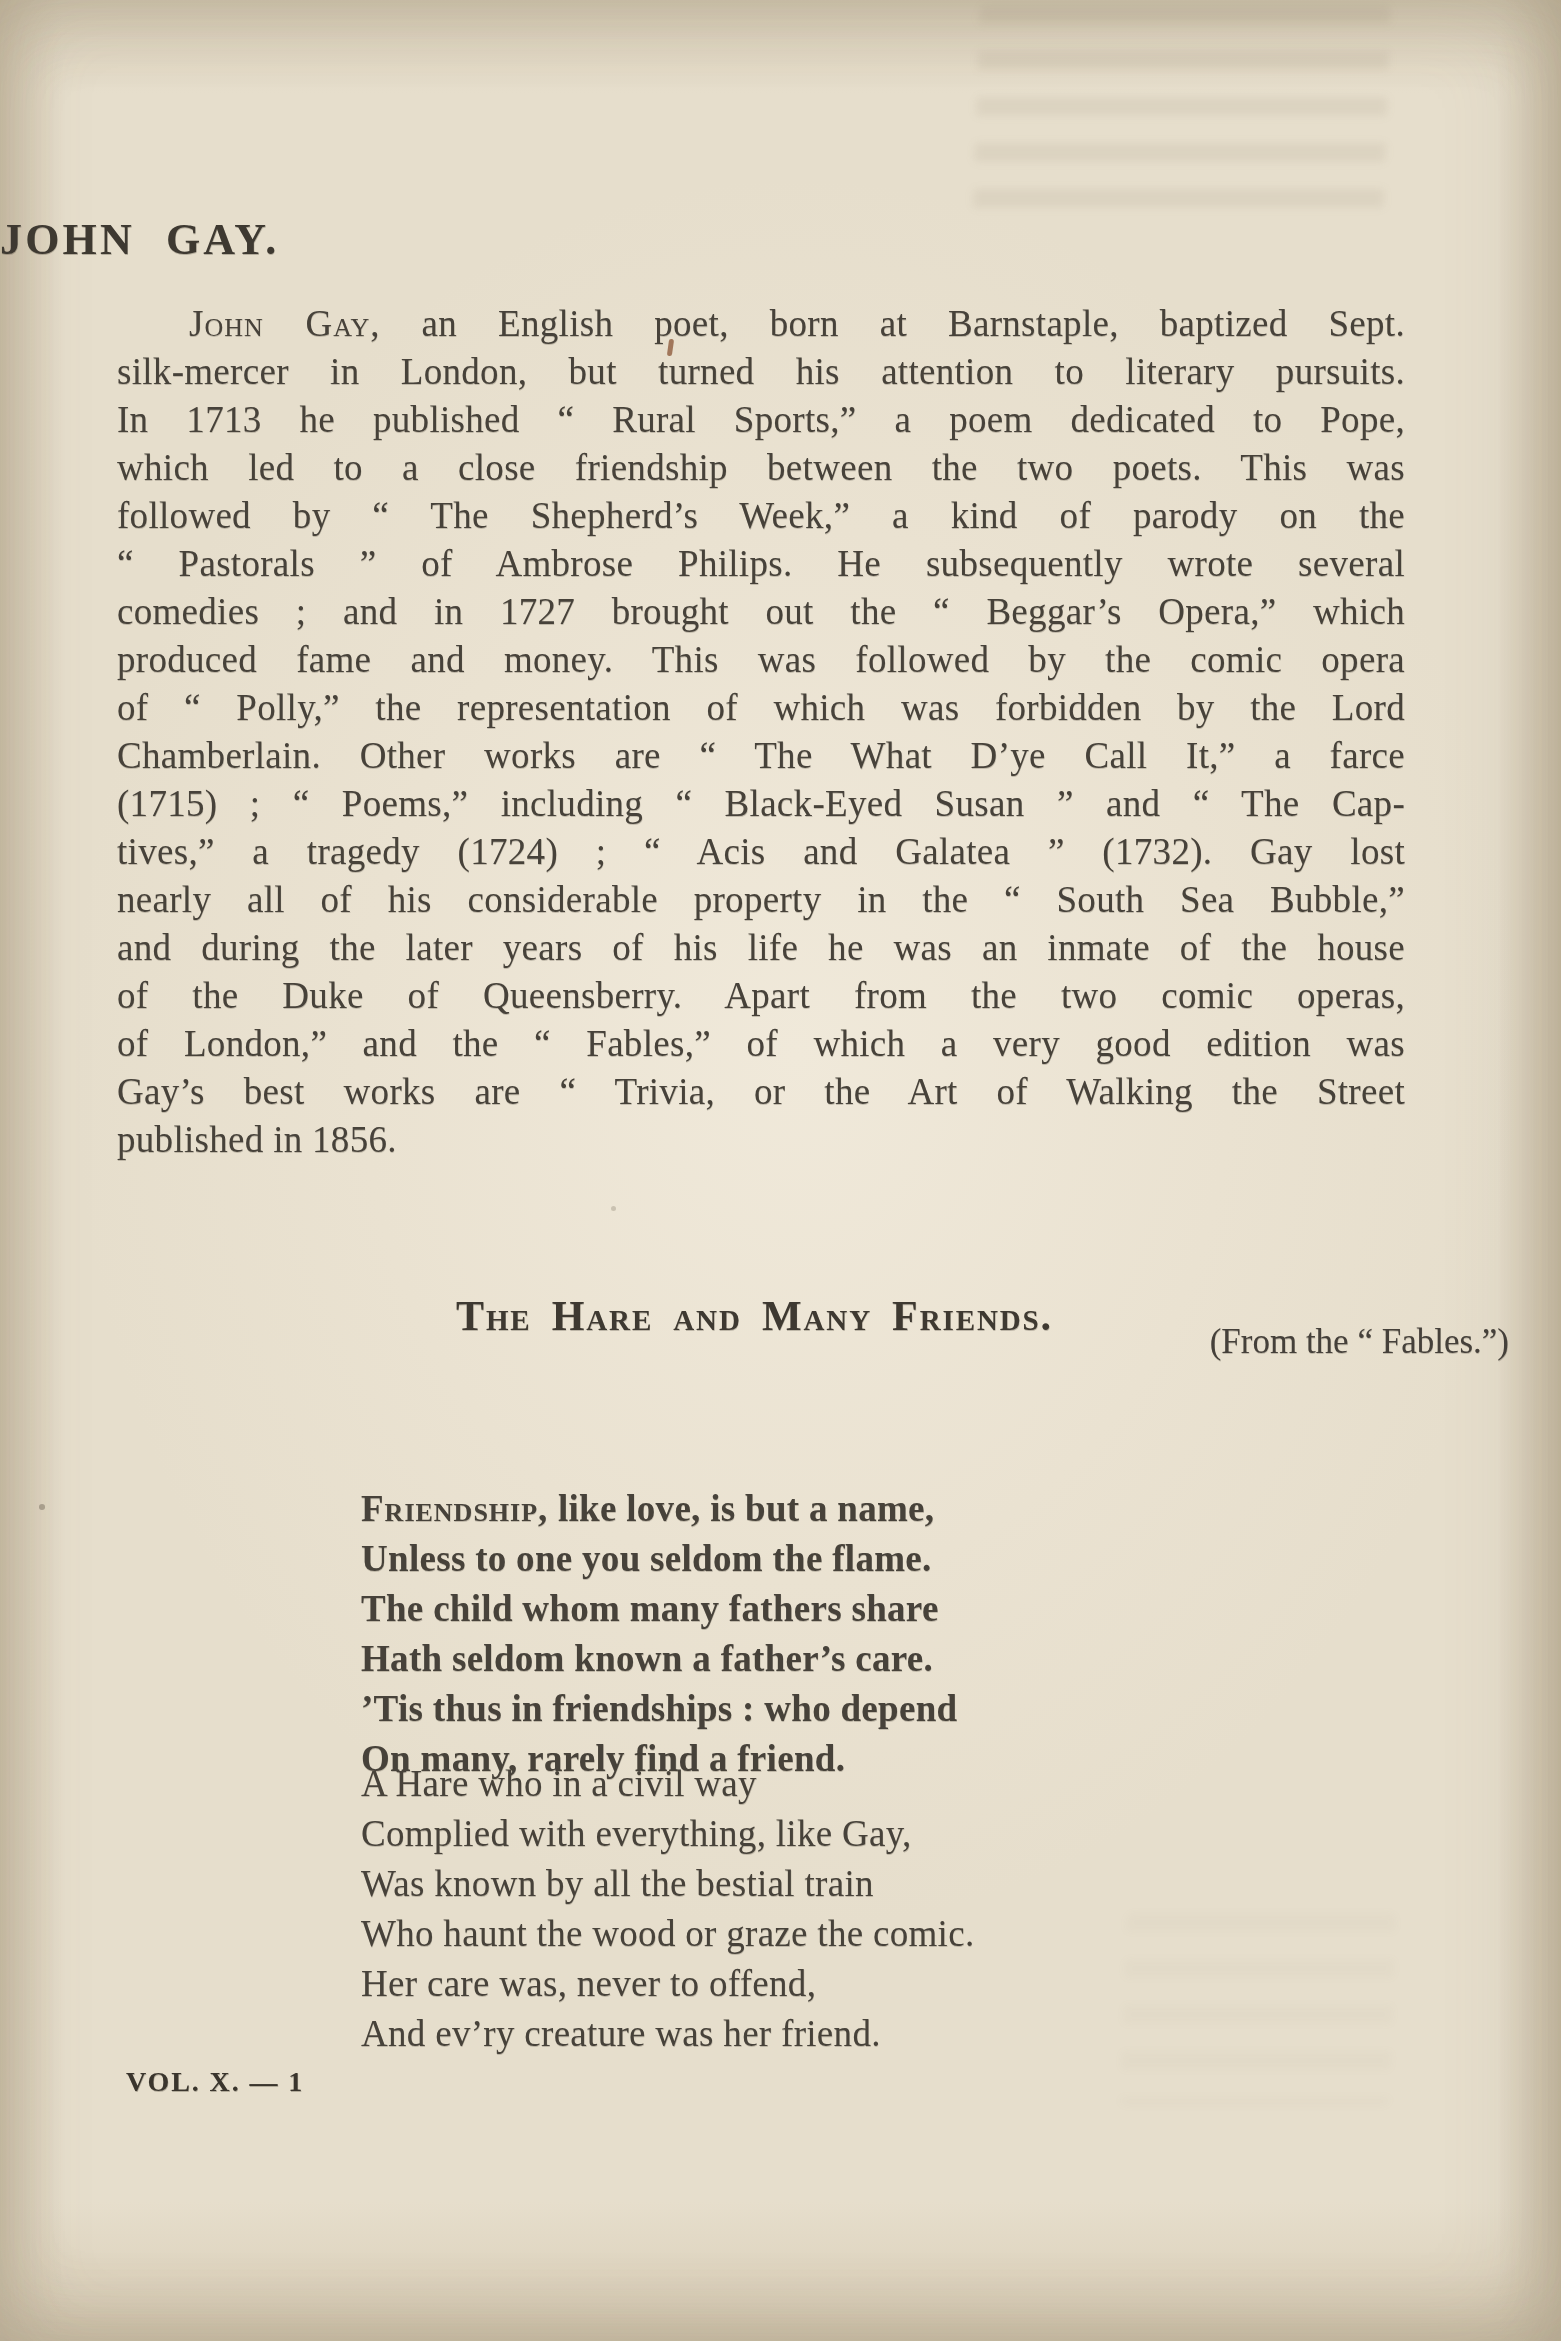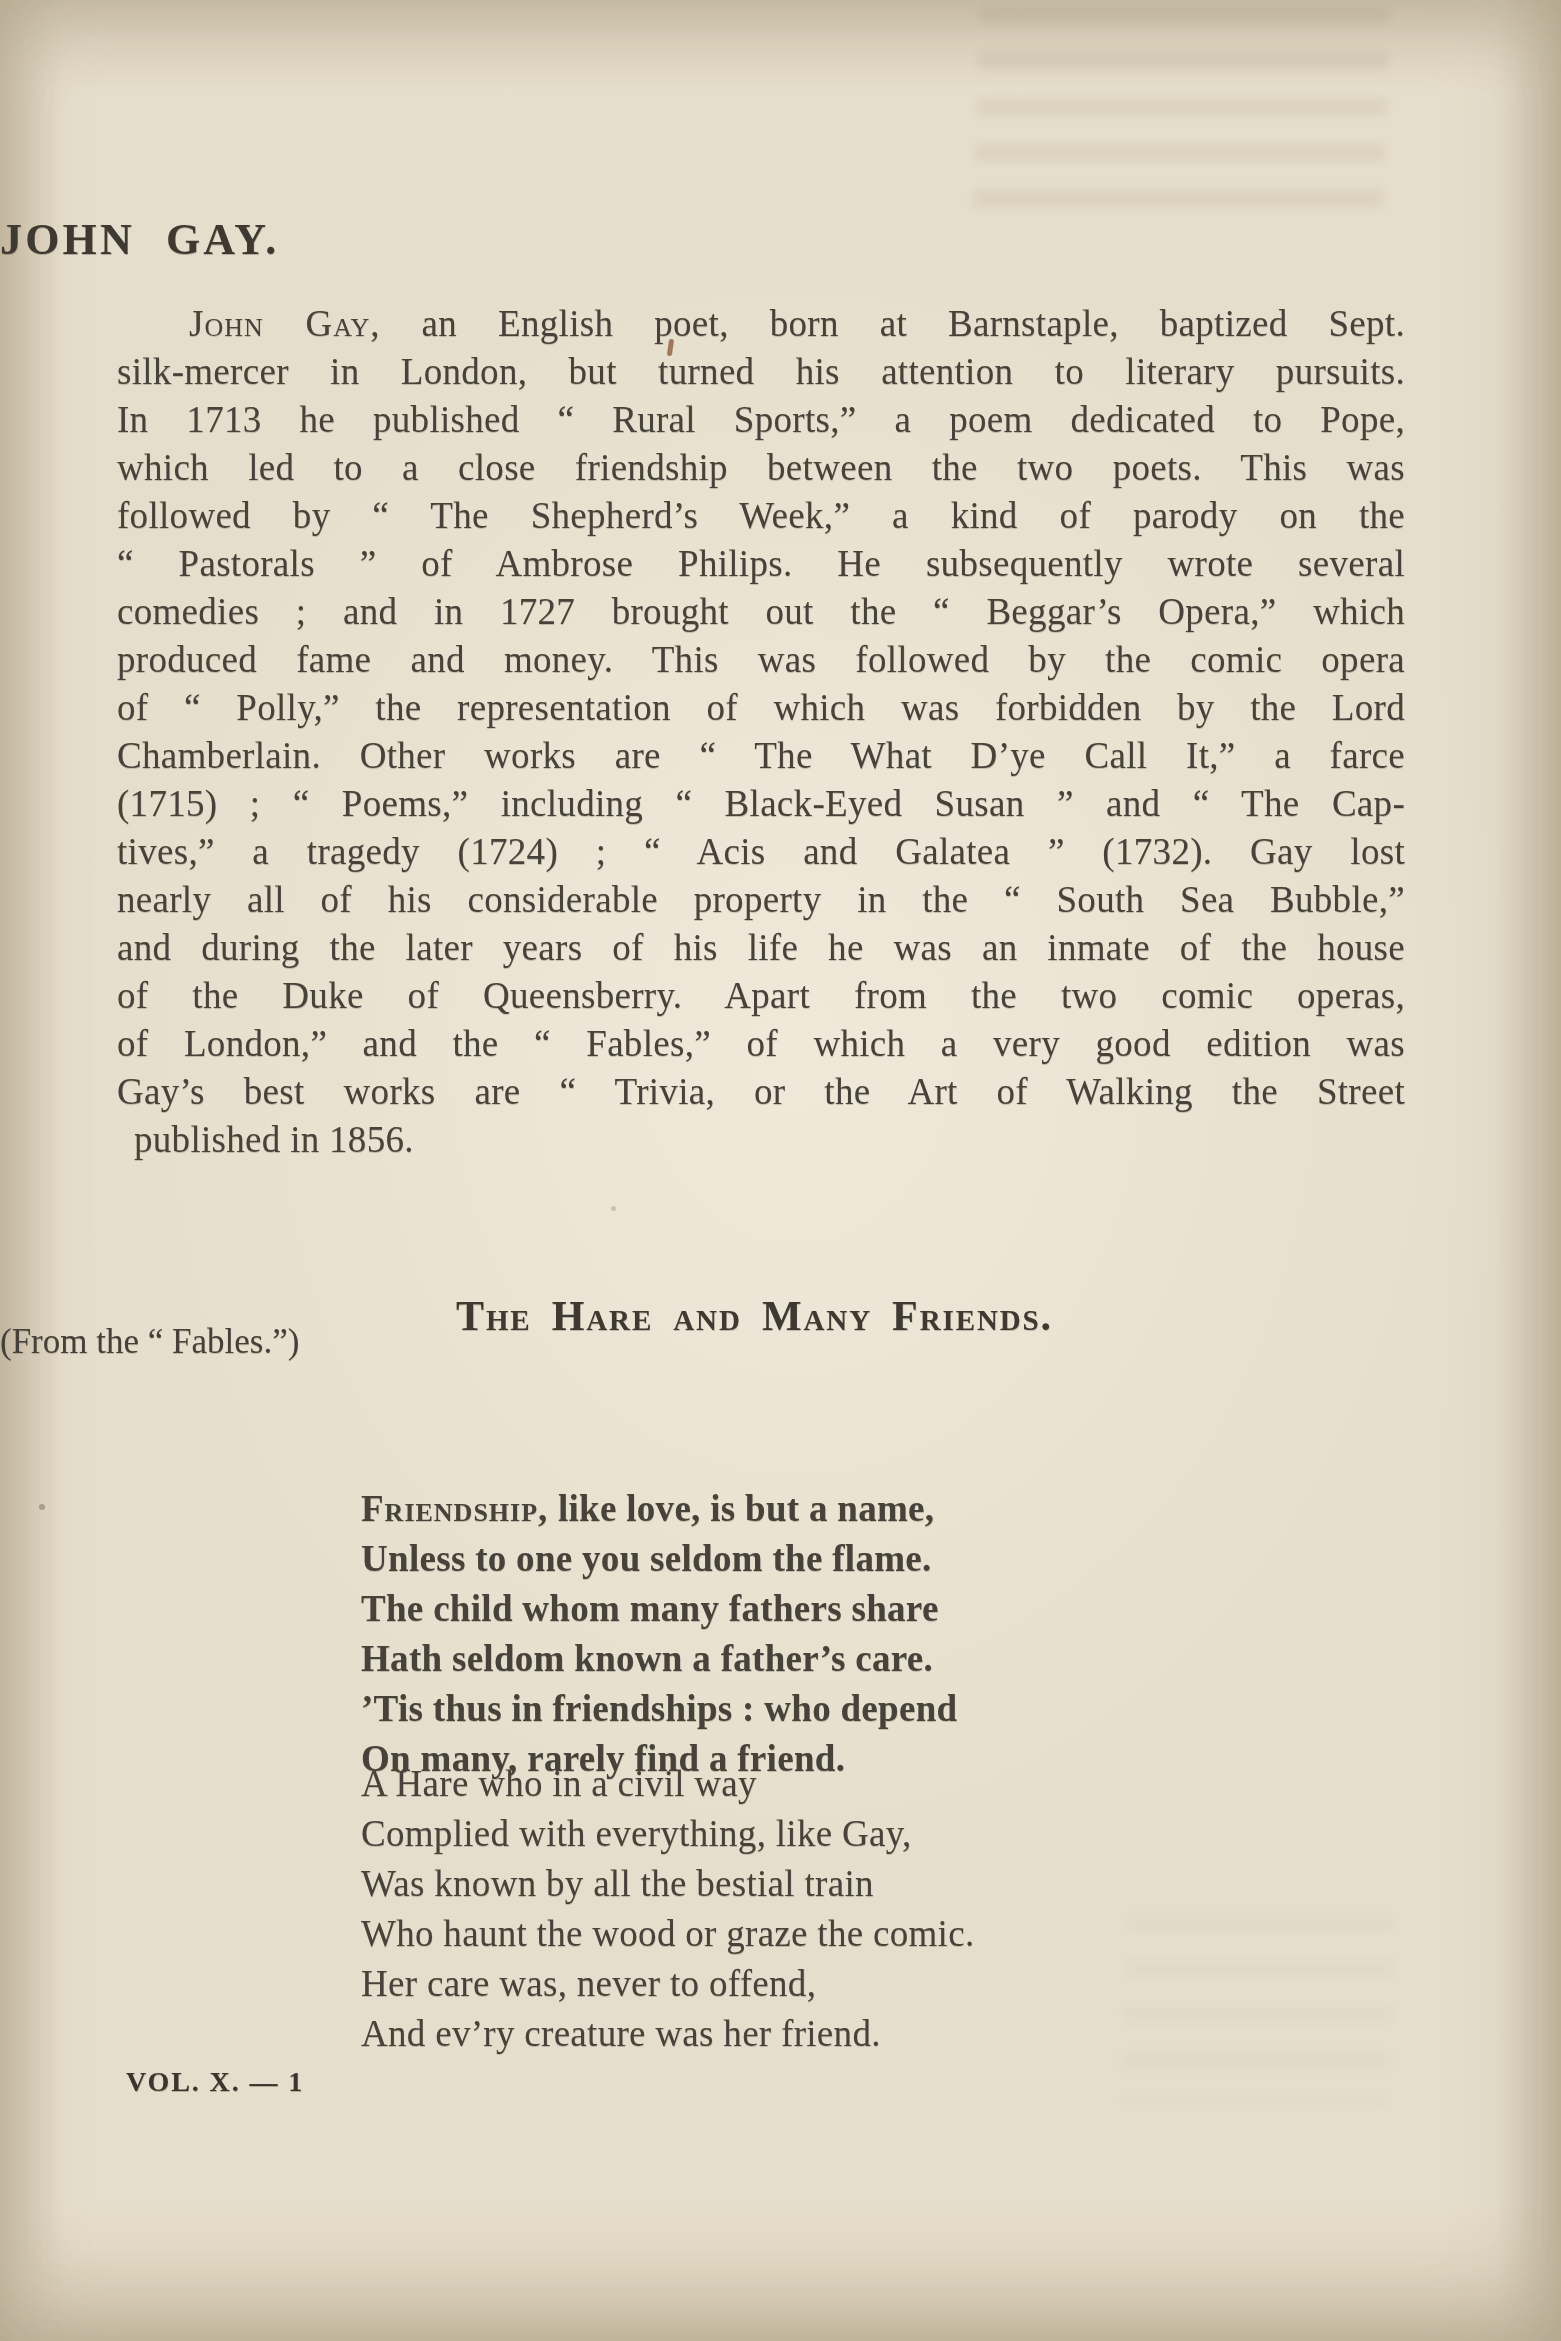--- a/index.html
+++ b/index.html
@@ -42,32 +42,32 @@
     text-shadow: 0.4px 0.6px 0.4px rgba(70,62,50,0.30);
     margin-top: 21px;
   }
   .bio {
     position: absolute; top: 300px; left: 117px; width: 1288px;
     font-size: 37px; line-height: 48px; letter-spacing: 0.3px;
     text-shadow: 0.3px 0.5px 0.4px rgba(70,62,50,0.25);
   }
   .bline { text-align: justify; text-align-last: justify; height: 48px; white-space: normal; }
   .bline.indent { text-indent: 72px; }
-  .bline.last { text-align-last: left; margin-left: 17px; }
+  .bline.last { text-align-last: left; }
   .sc { font-variant: small-caps; letter-spacing: 1px; }
 
   .poem-title {
     position: absolute; top: 1260px; left: 0; width: 1509px;
     text-align: center; font-variant: small-caps;
     font-size: 42px; line-height: 1; letter-spacing: 1.9px; word-spacing: 7.7px;
     color: #3e3931; text-shadow: 0.4px 0.6px 0.4px rgba(70,62,50,0.28);
   }
   .poem-source {
     position: absolute; top: 1324px; left: 0; width: 1509px;
-    text-align: left; font-size: 35px; line-height: 1;
+    text-align: right; font-size: 35px; line-height: 1;
     color: #45403a; text-shadow: 0.3px 0.5px 0.4px rgba(70,62,50,0.25);
   }
   .stanza {
     position: absolute; left: 361px; width: 1027px;
     font-size: 37px; line-height: 50px; letter-spacing: 0.3px;
     text-shadow: 0.3px 0.5px 0.4px rgba(70,62,50,0.25);
   }
   .stanza1 { top: 1484px; font-weight: bold; }
   .stanza2 { top: 1759px; }
   .pline { height: 50px; }

